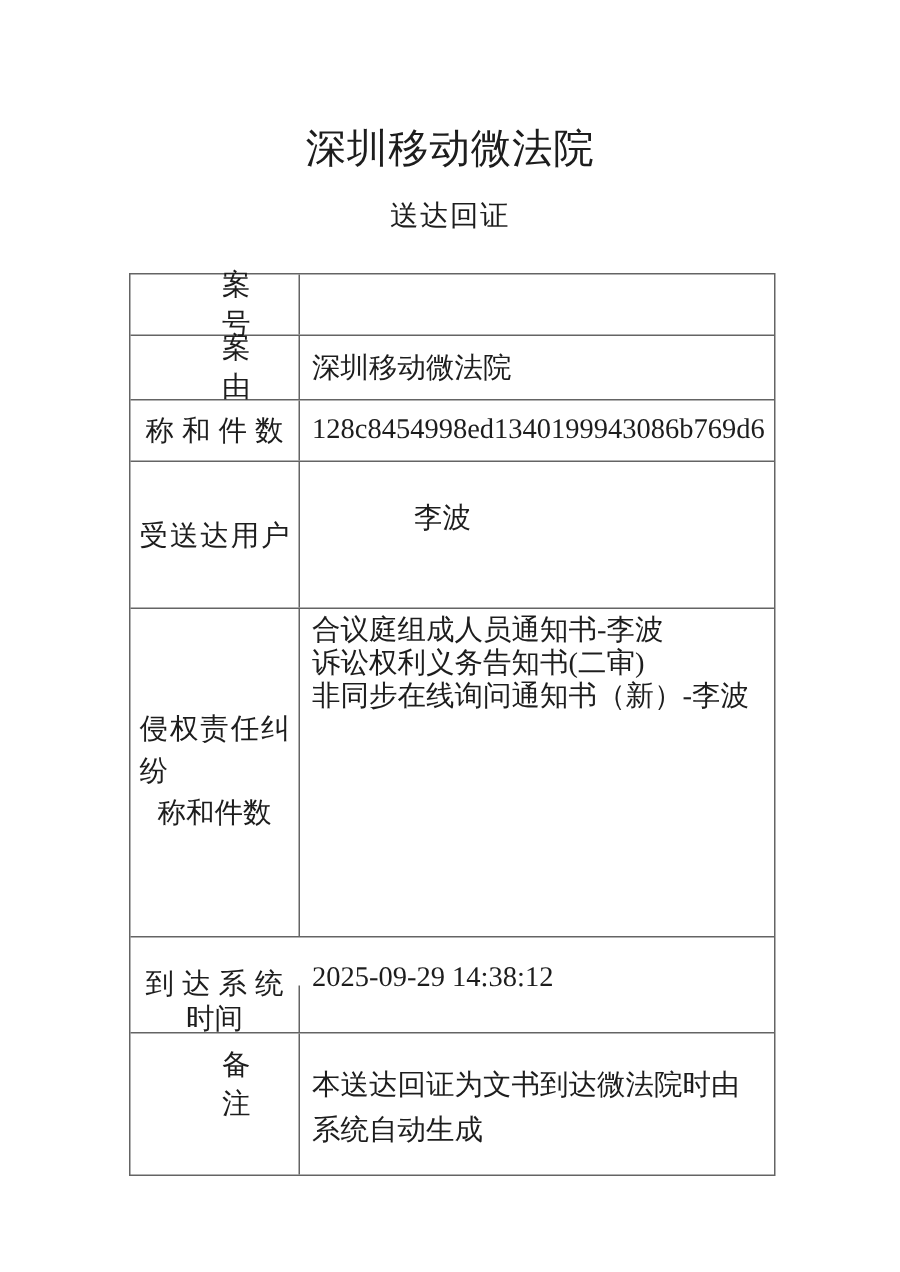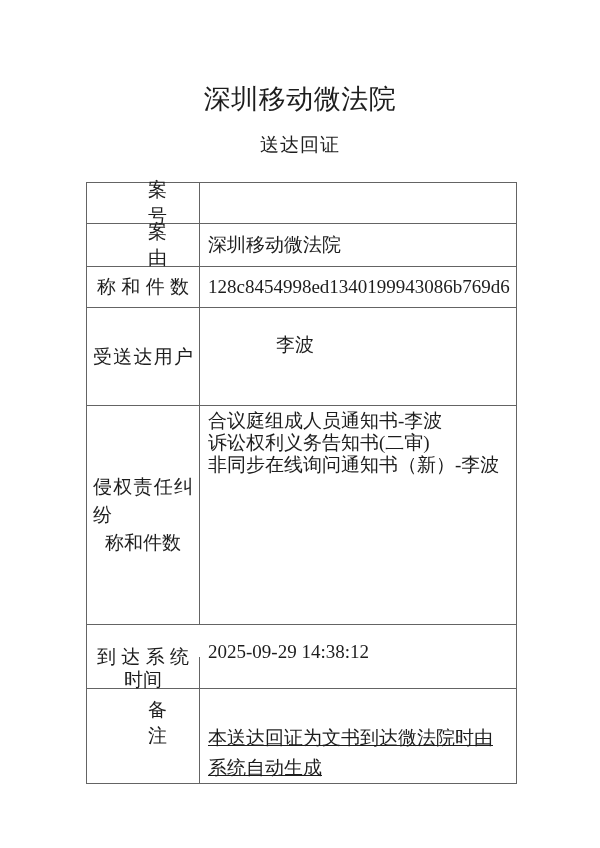--- a/index.html
+++ b/index.html
@@ -60,21 +60,21 @@
   .r4 { height: 218px; }
   .r5 { height: 63px; }
   .r6 { height: 94px; }
   
   .r3 .vc { justify-content: flex-start; padding-top: 24px; padding-left: 76px; }
   .r4 .vc { justify-content: flex-start; padding-top: 4px; line-height: 22px; }
   .r4 .lc { line-height: 28px; }
   .r5 .lc { line-height: 23px; padding-bottom: 10px; margin-top: 32px; }
   .r5 .vc { padding-bottom: 10px; }
   .r6 .lc { justify-content: flex-start; padding-top: 8px; }
-  .r6 .vc { justify-content: flex-end; padding-top: 5px; line-height: 30px; text-decoration: underline; }
+  .r6 .vc { justify-content: center; padding-top: 5px; line-height: 30px; }
 </style>
 </head>
 <body>
 
 <div class="page">
 
   <div class="doc-title">深圳移动微法院</div>
   <div class="doc-subtitle">送达回证</div>
 
   <div class="tbl">

